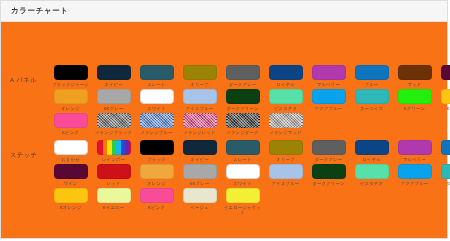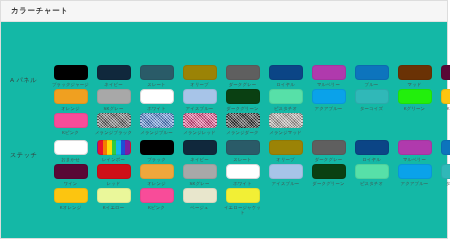--- a/index.html
+++ b/index.html
@@ -13,21 +13,21 @@
     background: #ffffff;
     font-family: "Liberation Sans", "DejaVu Sans", sans-serif;
     color: #333333;
     overflow: hidden;
   }
   .panel {
     width: 448px;
     height: 239px;
     border: 1px solid #dddddd;
     box-sizing: border-box;
-    background: #14b8a6;
+    background: #f97316;
     display: flex;
     flex-direction: column;
     gap: 35px;
   }
   .panel-header {
     height: 21px;
     min-height: 21px;
     background: #f6f6f6;
     border-bottom: 1px solid #e2e2e2;
     display: flex;

